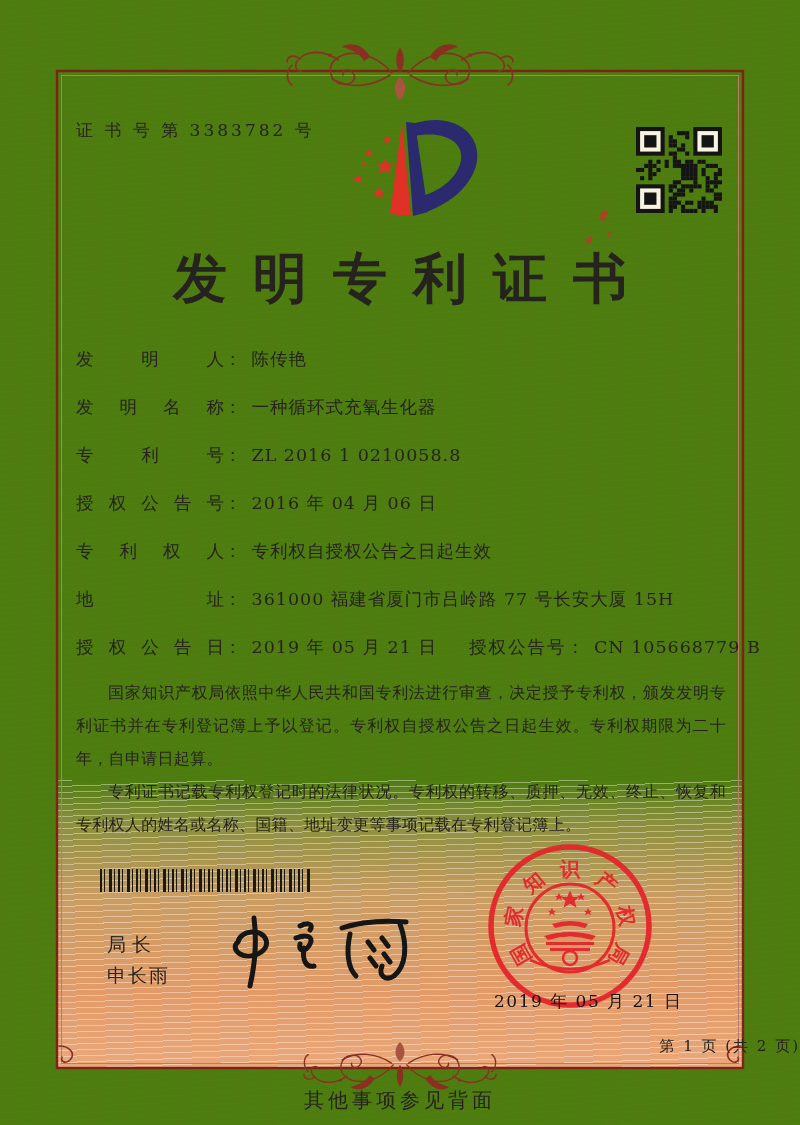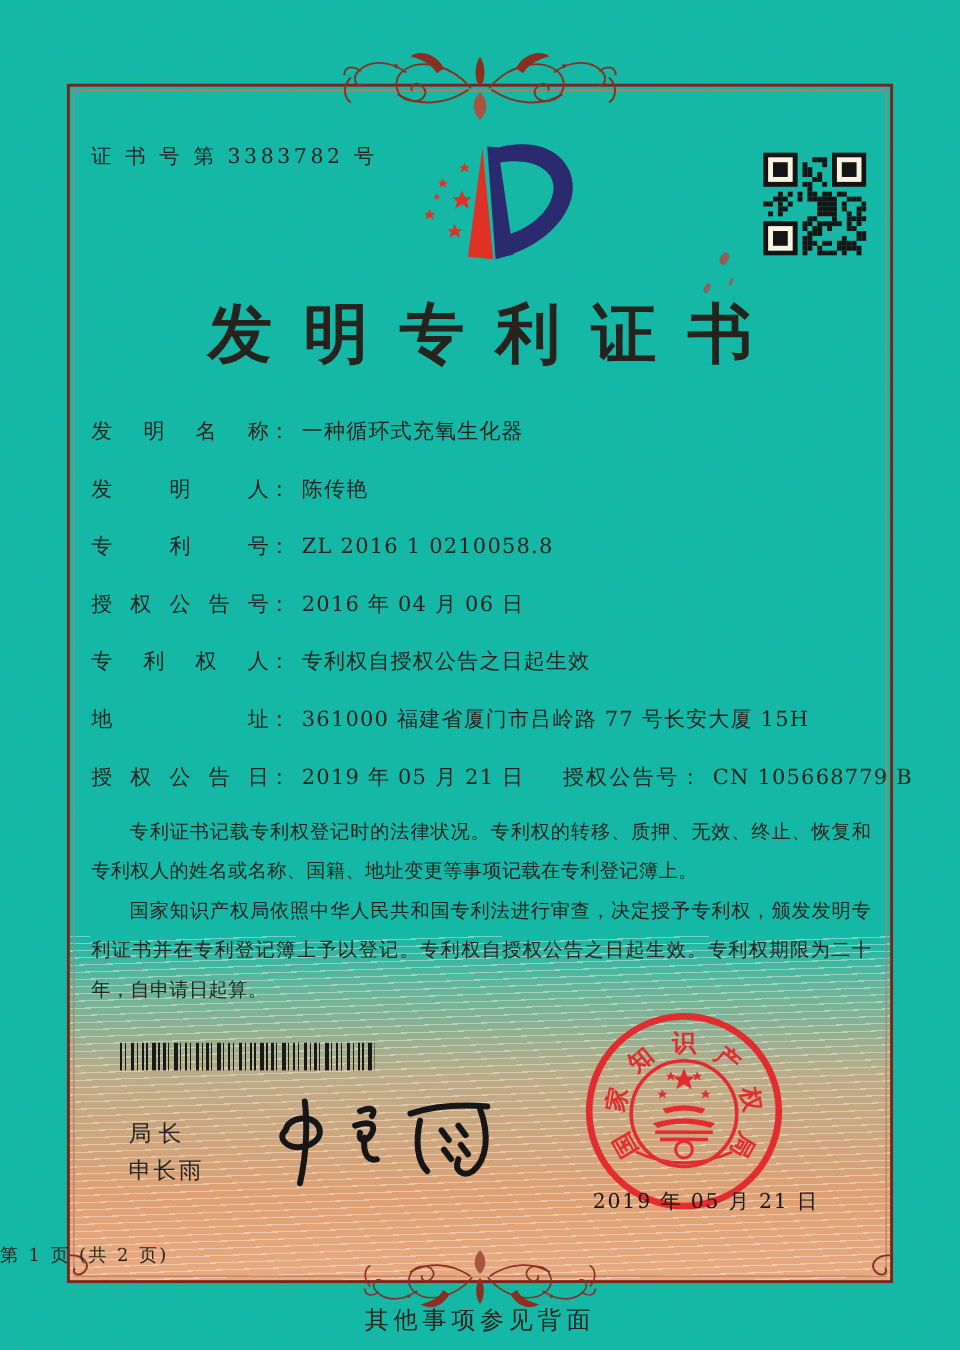--- a/index.html
+++ b/index.html
@@ -1,16 +1,16 @@
 <!DOCTYPE html>
 <html><head>
 <meta charset="utf-8">
 <style>
   html,body{margin:0;padding:0;background:#e8e2d2;}
-  .page{position:relative;width:800px;height:1125px;background:#14b8a6;overflow:hidden;
+  .page{position:relative;width:800px;height:1125px;background:#4d7c0f;overflow:hidden;
         font-family:"DejaVu Serif","Liberation Serif",serif;color:#26231e;}
   .tex{position:absolute;inset:0;z-index:1;pointer-events:none;
        background:repeating-linear-gradient(176deg,rgba(190,130,100,0.05) 0 1px,transparent 1px 6px);}
   .band{position:absolute;left:58px;top:780px;width:684px;height:288px;z-index:2;
         background:linear-gradient(180deg,rgba(244,178,140,0) 0%,rgba(244,178,140,0.35) 14%,
         rgba(243,168,126,0.75) 40%,rgba(240,158,112,0.92) 75%,rgba(243,170,128,0.95) 100%);}
   .band-waves{position:absolute;inset:0;
         background:repeating-linear-gradient(178deg,rgba(255,252,245,0.40) 0 1px,transparent 1px 6px);}
   svg.frame{position:absolute;left:0;top:0;z-index:3;pointer-events:none;}
   .c{position:absolute;z-index:4;}
@@ -30,21 +30,21 @@
   .paras p{margin:0;font-size:16px;line-height:33px;text-indent:2em;text-align:justify;letter-spacing:0.3px;}
   .barcode{left:100px;top:869px;width:212px;height:23px;
         background:repeating-linear-gradient(90deg,#191919 0 2px,transparent 2px 4px,#191919 4px 5px,
         transparent 5px 9px,#191919 9px 12px,transparent 12px 14px,#191919 14px 15px,transparent 15px 18px);}
   .signer-title{left:107px;top:932px;font-size:19px;letter-spacing:6px;}
   .signer-name{left:107px;top:963px;font-size:19px;letter-spacing:2px;}
   .sig{left:210px;top:908px;}
   .seal{left:466px;top:824px;opacity:.95;}
   .seal-ch{font-size:20px;font-weight:700;fill:#e4262b;text-anchor:middle;dominant-baseline:central;}
   .seal-date{left:494px;top:990px;font-size:17px;letter-spacing:1.5px;color:#141414;}
-  .page-no{left:0;right:0;top:1037px;text-align:left;font-size:15px;letter-spacing:2px;}
+  .page-no{left:0;right:0;top:1037px;text-align:right;font-size:15px;letter-spacing:2px;}
   .back-note{left:0;right:0;top:1087px;text-align:center;font-size:20px;letter-spacing:4px;}
   .orn{stroke:#8a3023;fill:none;stroke-width:1.6;stroke-linecap:round;}
   .orn-f{fill:#8a3023;stroke:none;}
   .orn-f2{fill:#a8543f;stroke:none;}
 </style>
 </head>
 <body>
 
 <div class="page">
 
@@ -239,45 +239,45 @@
         <rect x="76" y="80" width="4" height="4"></rect>
       </g>
   </svg>
 
   <div class="c speck"></div>
 
   <div class="c title">发明专利证书</div>
 
   <div class="c fields">
     <div class="frow">
+      <span class="flabel">发明人</span><span>：</span><span class="fvalue">陈传艳</span>
+    </div>
+    <div class="frow">
       <span class="flabel">发明名称</span><span>：</span><span class="fvalue">一种循环式充氧生化器</span>
     </div>
     <div class="frow">
-      <span class="flabel">发明人</span><span>：</span><span class="fvalue">陈传艳</span>
-    </div>
-    <div class="frow">
       <span class="flabel">专利号</span><span>：</span><span class="fvalue">ZL 2016 1 0210058.8</span>
     </div>
     <div class="frow">
       <span class="flabel">授权公告号</span><span>：</span><span class="fvalue">2016 年 04 月 06 日</span>
     </div>
     <div class="frow">
       <span class="flabel">专利权人</span><span>：</span><span class="fvalue">专利权自授权公告之日起生效</span>
     </div>
     <div class="frow">
       <span class="flabel">地址</span><span>：</span><span class="fvalue">361000 福建省厦门市吕岭路 77 号长安大厦 15H</span>
     </div>
     <div class="frow">
       <span class="flabel">授权公告日</span><span>：</span><span class="fvalue">2019 年 05 月 21 日</span><span class="flabel2">授权公告号</span><span>：</span><span class="fvalue">CN 105668779 B</span>
     </div>
   </div>
 
   <div class="c paras">
+    <p>国家知识产权局依照中华人民共和国专利法进行审查，决定授予专利权，颁发发明专利证书并在专利登记簿上予以登记。专利权自授权公告之日起生效。专利权期限为二十年，自申请日起算。</p>
     <p>专利证书记载专利权登记时的法律状况。专利权的转移、质押、无效、终止、恢复和专利权人的姓名或名称、国籍、地址变更等事项记载在专利登记簿上。</p>
-    <p>国家知识产权局依照中华人民共和国专利法进行审查，决定授予专利权，颁发发明专利证书并在专利登记簿上予以登记。专利权自授权公告之日起生效。专利权期限为二十年，自申请日起算。</p>
   </div>
 
   <div class="c barcode"></div>
   <div class="c signer-title">局长</div>
   <div class="c signer-name">申长雨</div>
 
   <svg class="c sig" width="212" height="88" viewBox="0 0 212 88">
     <g stroke="#161616" stroke-width="5" fill="none" stroke-linecap="round" stroke-linejoin="round">
       <path d="M28,34 C30,22 52,20 56,32 C60,44 40,52 30,46 C24,42 24,37 28,34"></path>
       <path d="M44,10 C46,26 46,52 40,78"></path>

